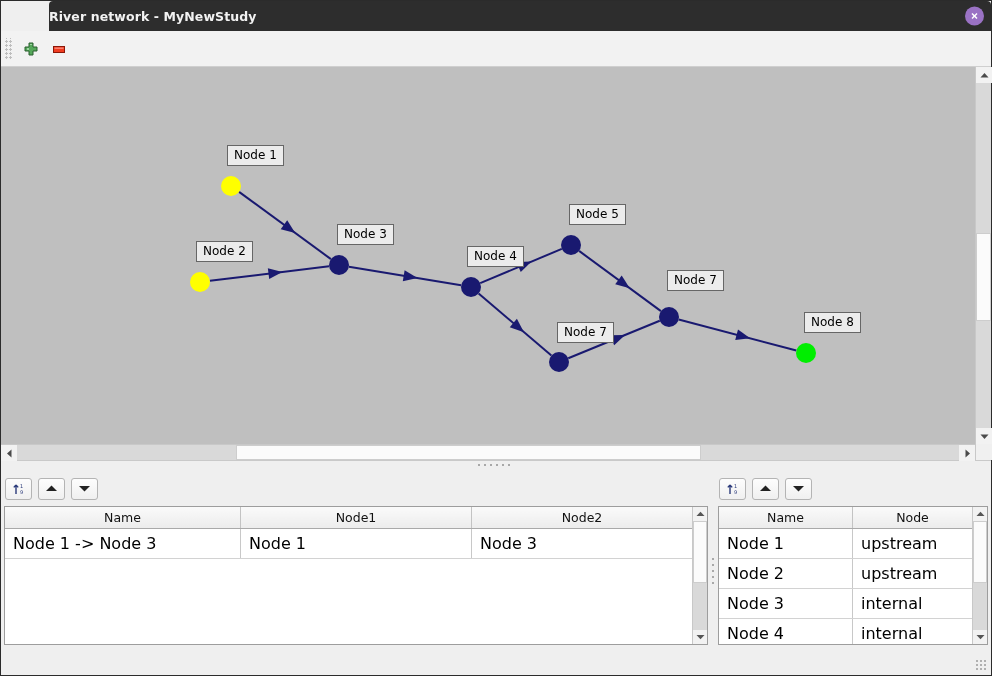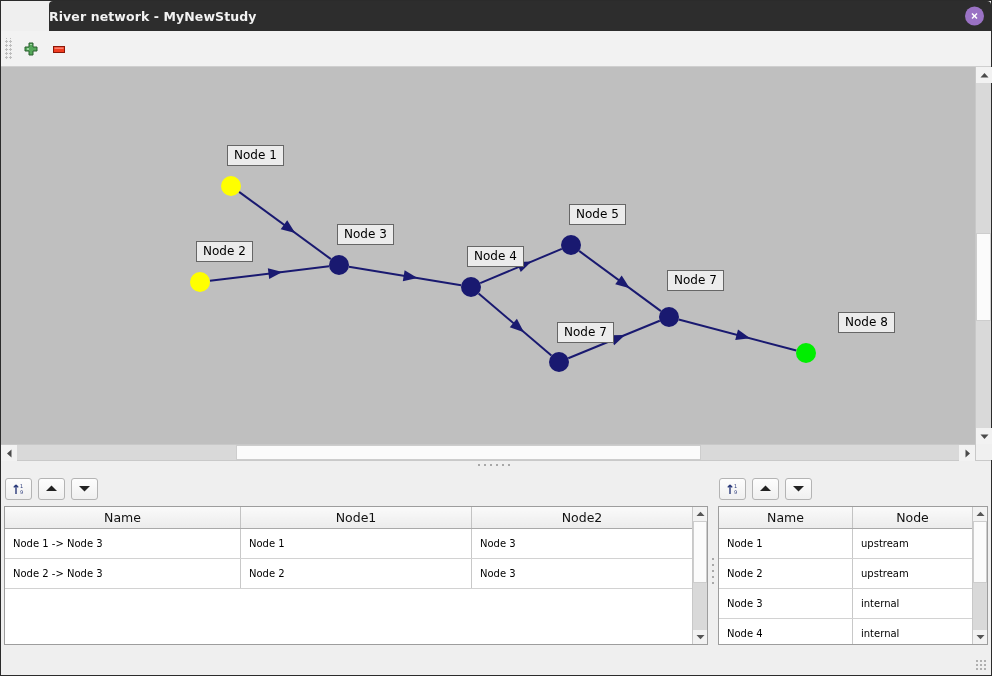--- a/index.html
+++ b/index.html
@@ -288,21 +288,21 @@
     text-align: center;
     color: #111;
     padding: 0;
   }
   thead th:last-child { border-right: none; }
   tbody td {
     border-right: 1px solid #c8c8c8;
     border-bottom: 1px solid #d2d2d2;
     height: 29px;
     padding: 0 8px;
-    font-size: 10px;
+    font-size: 16px;
     color: #000;
     background: #ffffff;
     white-space: nowrap;
     overflow: hidden;
     text-overflow: ellipsis;
   }
   tbody td:last-child { border-right: none; }
 
   .table-vscroll {
     flex: 0 0 15px;
@@ -408,21 +408,21 @@
             </g>
         </svg>
         <div id="labels-layer">
             <div class="node-label" style="left: 226px; top: 78px;">Node 1</div>
             <div class="node-label" style="left: 195px; top: 174px;">Node 2</div>
             <div class="node-label" style="left: 336px; top: 157px;">Node 3</div>
             <div class="node-label" style="left: 466px; top: 179px;">Node 4</div>
             <div class="node-label" style="left: 568px; top: 137px;">Node 5</div>
             <div class="node-label" style="left: 556px; top: 255px;">Node 7</div>
             <div class="node-label" style="left: 666px; top: 203px;">Node 7</div>
-            <div class="node-label" style="left: 837px; top: 245px;">Node 8</div>
+            <div class="node-label" style="left: 803px; top: 245px;">Node 8</div>
           </div>
       </div>
       <div class="hscroll">
         <div class="sb-arrow">
           <svg width="7" height="9" viewBox="0 0 7 9">
             <path d="M5.5 0.5 L1 4.5 L5.5 8.5 z" fill="#4a4a4a"></path>
           </svg>
         </div>
         <div class="sb-track">
           <div class="sb-thumb hthumb" style="left:219px; width:465px;"></div>
@@ -487,25 +487,20 @@
                   <th style="width: 230px;">Node1</th>
                   <th>Node2</th>
                 </tr>
               </thead>
             <tbody>
                 <tr>
                   <td>Node 1 -&gt; Node 3</td>
                   <td>Node 1</td>
                   <td>Node 3</td>
                 </tr>
-                <tr>
-                  <td>Node 2 -&gt; Node 3</td>
-                  <td>Node 2</td>
-                  <td>Node 3</td>
-                </tr>
               </tbody>
           </table>
         </div>
         <div class="table-vscroll">
           <div class="tsb-arrow">
             <svg width="9" height="6" viewBox="0 0 9 6">
               <path d="M0.5 5 L4.5 0.8 L8.5 5 z" fill="#555555"></path>
             </svg>
           </div>
           <div class="sb-track">

